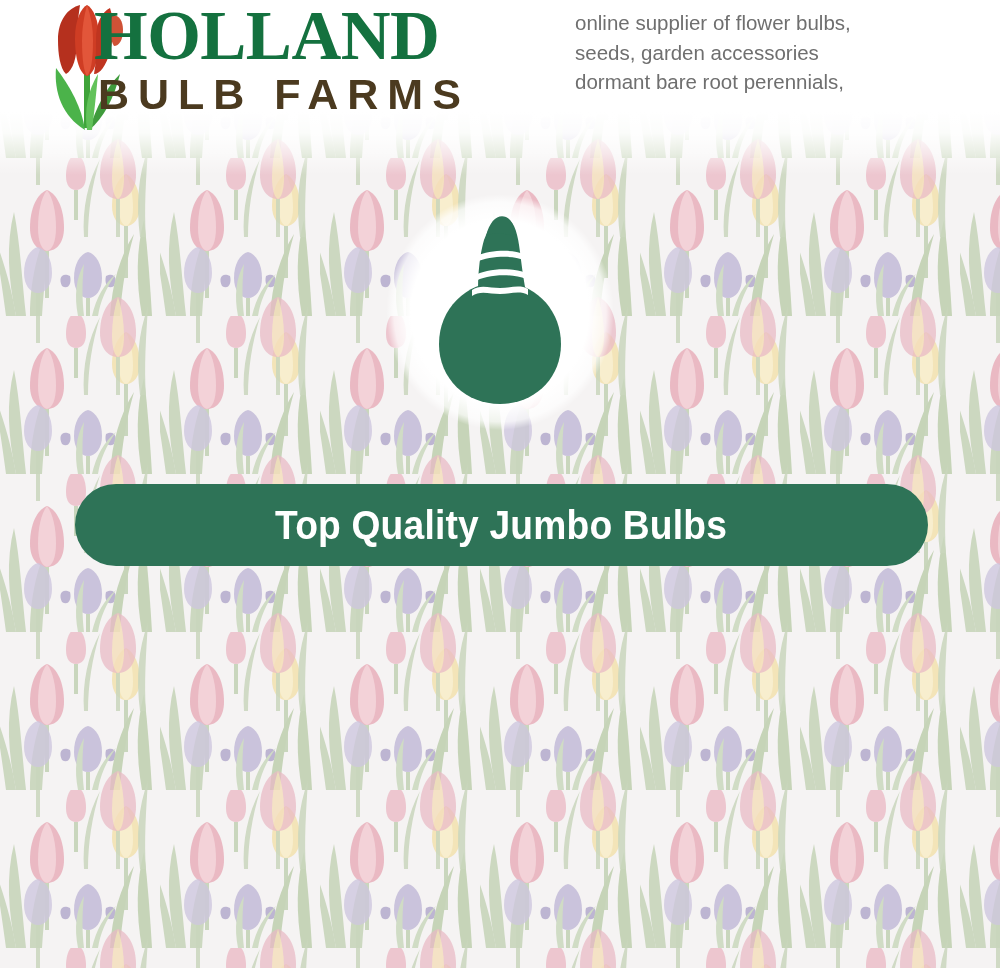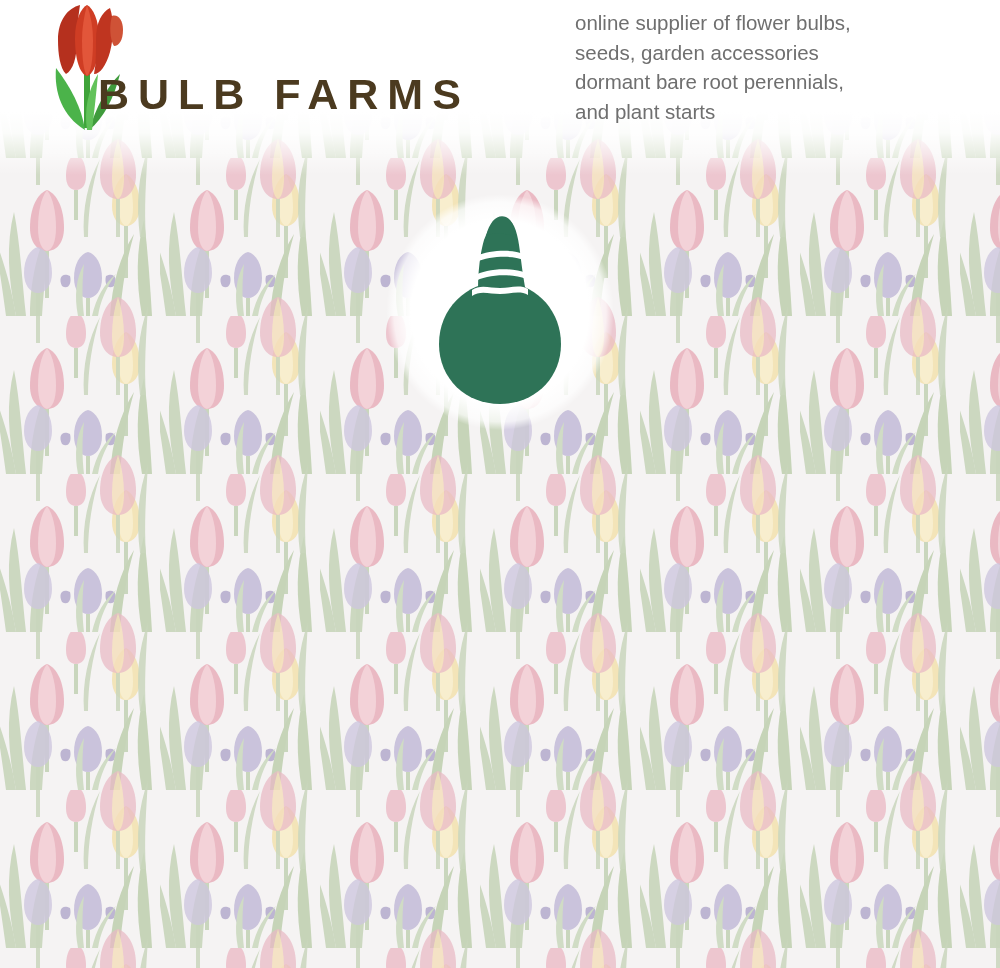--- a/index.html
+++ b/index.html
@@ -236,29 +236,29 @@
 
           <path d="M14 36 C14 16 24 4 36 1 C34 14 33 26 33 36 C33 54 29 66 22 70 C16 64 14 50 14 36 Z" fill="#b5301e"></path>
           <path d="M31 34 C31 16 37 4 43 1 C49 4 55 16 55 34 C55 56 50 70 43 72 C36 70 31 56 31 34 Z" fill="#cf3d24"></path>
           <path d="M43 1 C47 12 49 24 49 36 C49 56 47 68 43 72 C40 68 38 56 38 36 C38 24 40 12 43 1 Z" fill="#e2563a"></path>
           <path d="M52 36 C52 18 58 8 66 4 C70 16 70 32 66 48 C62 62 56 70 50 70 C52 60 52 48 52 36 Z" fill="#bf3520"></path>
 
           <path d="M68 12 C74 10 79 16 79 26 C79 36 75 42 70 42 C66 36 65 22 68 12 Z" fill="#cf5236"></path>
         </svg>
       </div>
 
+      <div id="logo-holland">HOLLAND</div>
 
       <div id="logo-bulbfarms">BULB FARMS</div>
     </div>
 
     <div id="tagline">
       <span>online supplier of flower bulbs,</span>
       <span>seeds, garden accessories</span>
       <span>dormant bare root perennials,</span>
-      <span>and plant starts</span>
     </div>
   </div>
 
   <div id="bulb-badge">
     <svg viewBox="0 0 228 243" xmlns="http://www.w3.org/2000/svg">
       <defs>
         <radialGradient id="circleSoft" cx="50%" cy="50%" r="50%">
           <stop offset="0%" stop-color="#ffffff" stop-opacity="1"></stop>
           <stop offset="78%" stop-color="#ffffff" stop-opacity="1"></stop>
           <stop offset="93%" stop-color="#ffffff" stop-opacity="0.72"></stop>
@@ -286,16 +286,19 @@
         <path d="M100 46 C104 30 112 24 120 27 C126 30 129 38 130 48 C120 42 108 42 100 46 Z" fill="#2e7357"></path>
 
         <path d="M90 66 C104 60 126 59 138 64 L138 70 C126 65 104 66 90 72 Z" fill="#ffffff"></path>
         <path d="M88 86 C100 78 126 77 140 83 L140 89 C126 83 100 84 88 92 Z" fill="#ffffff"></path>
         <path d="M86 100 C94 94 104 98 114 98 C124 98 134 94 142 99 L142 105
                  C134 100 124 104 114 104 C104 104 94 100 86 106 Z" fill="#ffffff"></path>
       </g>
     </svg>
   </div>
 
+  <div class="pill" id="pill-1">
+    <span>Top Quality Jumbo Bulbs</span>
+  </div>
 
 
 
 </div>
 
 </body></html>

